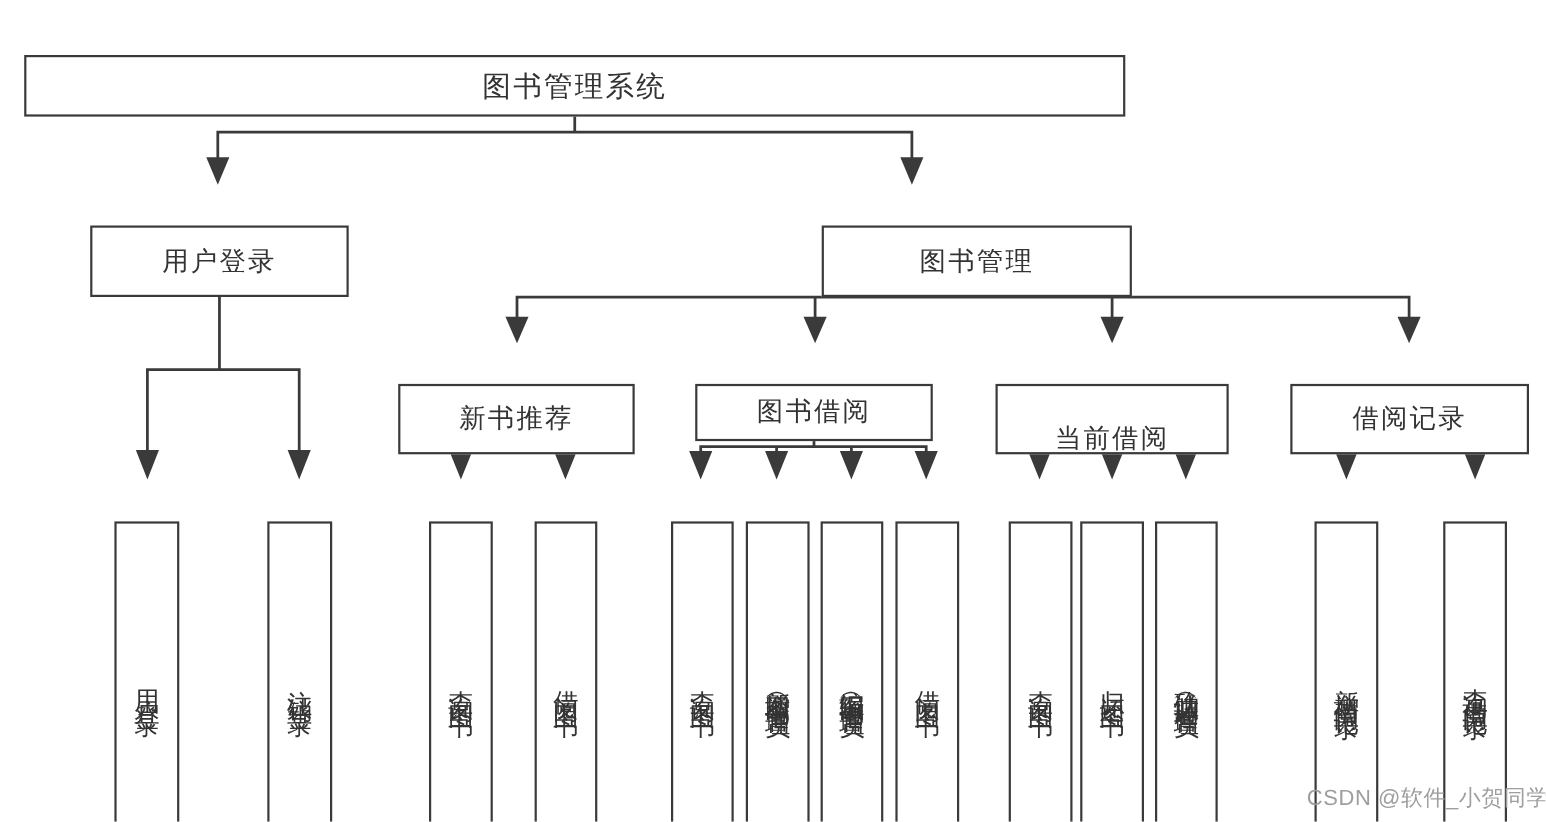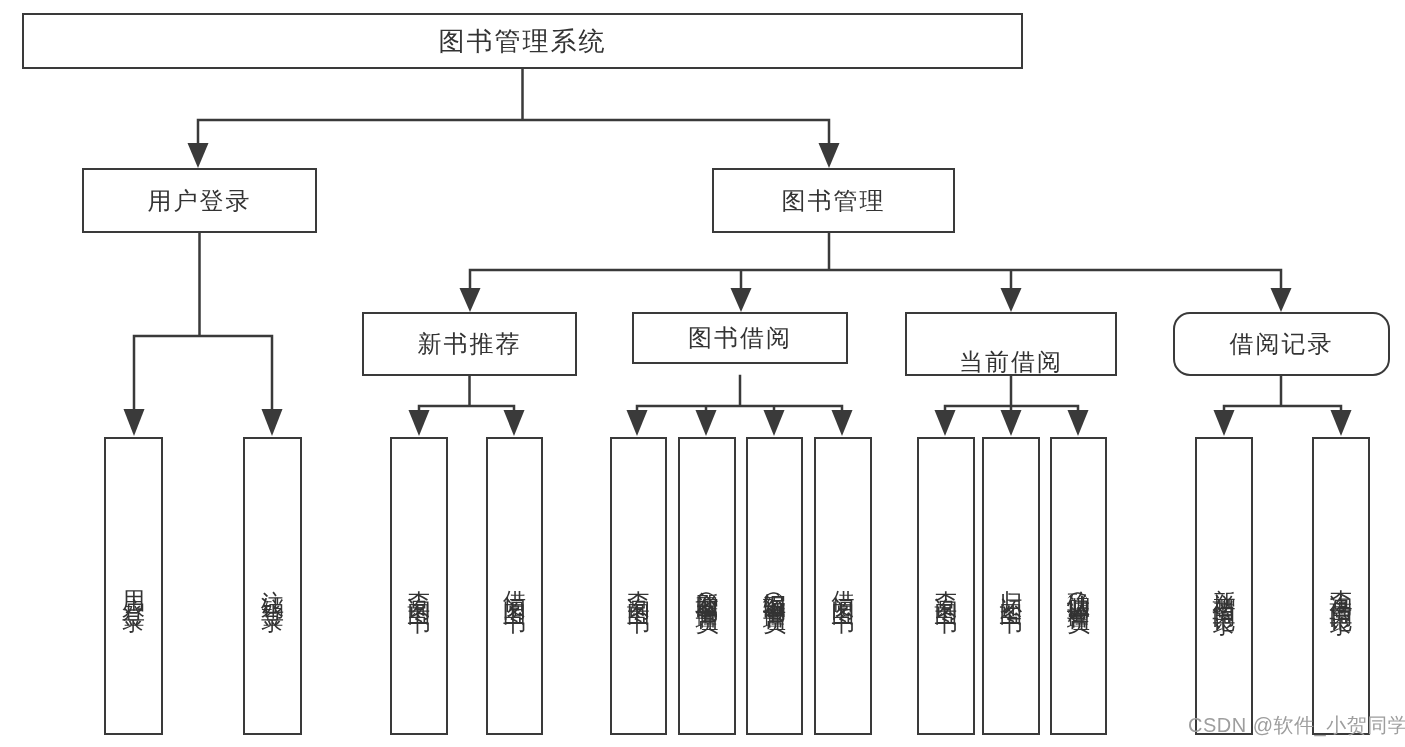--- a/index.html
+++ b/index.html
@@ -20,20 +20,21 @@
   #edges{position:absolute;left:0;top:0;width:1405px;height:747px;}
   #edges path.edge{stroke:var(--line);stroke-width:2.5;fill:none;stroke-linecap:square;}
   #edges path.arrowhead{fill:var(--line);stroke:none;}
   .box{
     position:absolute;
     box-sizing:border-box;
     background:var(--box-background);
     border:2.5px solid var(--box-border);
     display:flex;align-items:center;justify-content:center;
     color:var(--text);
+    margin-top:37px;
   }
   .h-label{font-size:24px;letter-spacing:2px;white-space:nowrap;line-height:1;}
   .root-label{font-size:26px;letter-spacing:2px;white-space:nowrap;line-height:1;}
   .v-label{
     writing-mode:vertical-rl;
     text-orientation:mixed;
     font-size:23px;
     letter-spacing:7px;
     line-height:1;
     white-space:nowrap;
@@ -100,34 +101,34 @@
     </g>
   </svg>
 
   <div class="box" style="left:22px;top:13px;width:1001px;height:56px;">
     <span class="root-label">图书管理系统</span>
   </div>
 
   <div class="box" style="left:82px;top:168px;width:235px;height:65px;">
     <span class="h-label">用户登录</span>
   </div>
-  <div class="box" style="left:712px;top:168px;width:243px;height:65px;">
+  <div class="box" style="left:747px;top:168px;width:282px;height:65px;">
     <span class="h-label">图书管理</span>
   </div>
 
   <div class="box" style="left:362px;top:312px;width:215px;height:64px;">
     <span class="h-label">新书推荐</span>
   </div>
   <div class="box" style="left:632px;top:312px;width:216px;height:52px;">
     <span class="h-label">图书借阅</span>
   </div>
   <div class="box" style="left:905px;top:312px;width:212px;height:64px;align-items:flex-end;">
     <span class="h-label">当前借阅</span>
   </div>
-  <div class="box" style="left:1173px;top:312px;width:217px;height:64px;border-radius:17px;">
+  <div class="box" style="left:1173px;top:312px;width:217px;height:64px;">
     <span class="h-label">借阅记录</span>
   </div>
 
   <div class="box" style="left:104px;top:437px;width:59px;height:298px;">
     <span class="v-label">用户登录</span>
   </div>
   <div class="box" style="left:243px;top:437px;width:59px;height:298px;">
     <span class="v-label">注销登录</span>
   </div>
 

